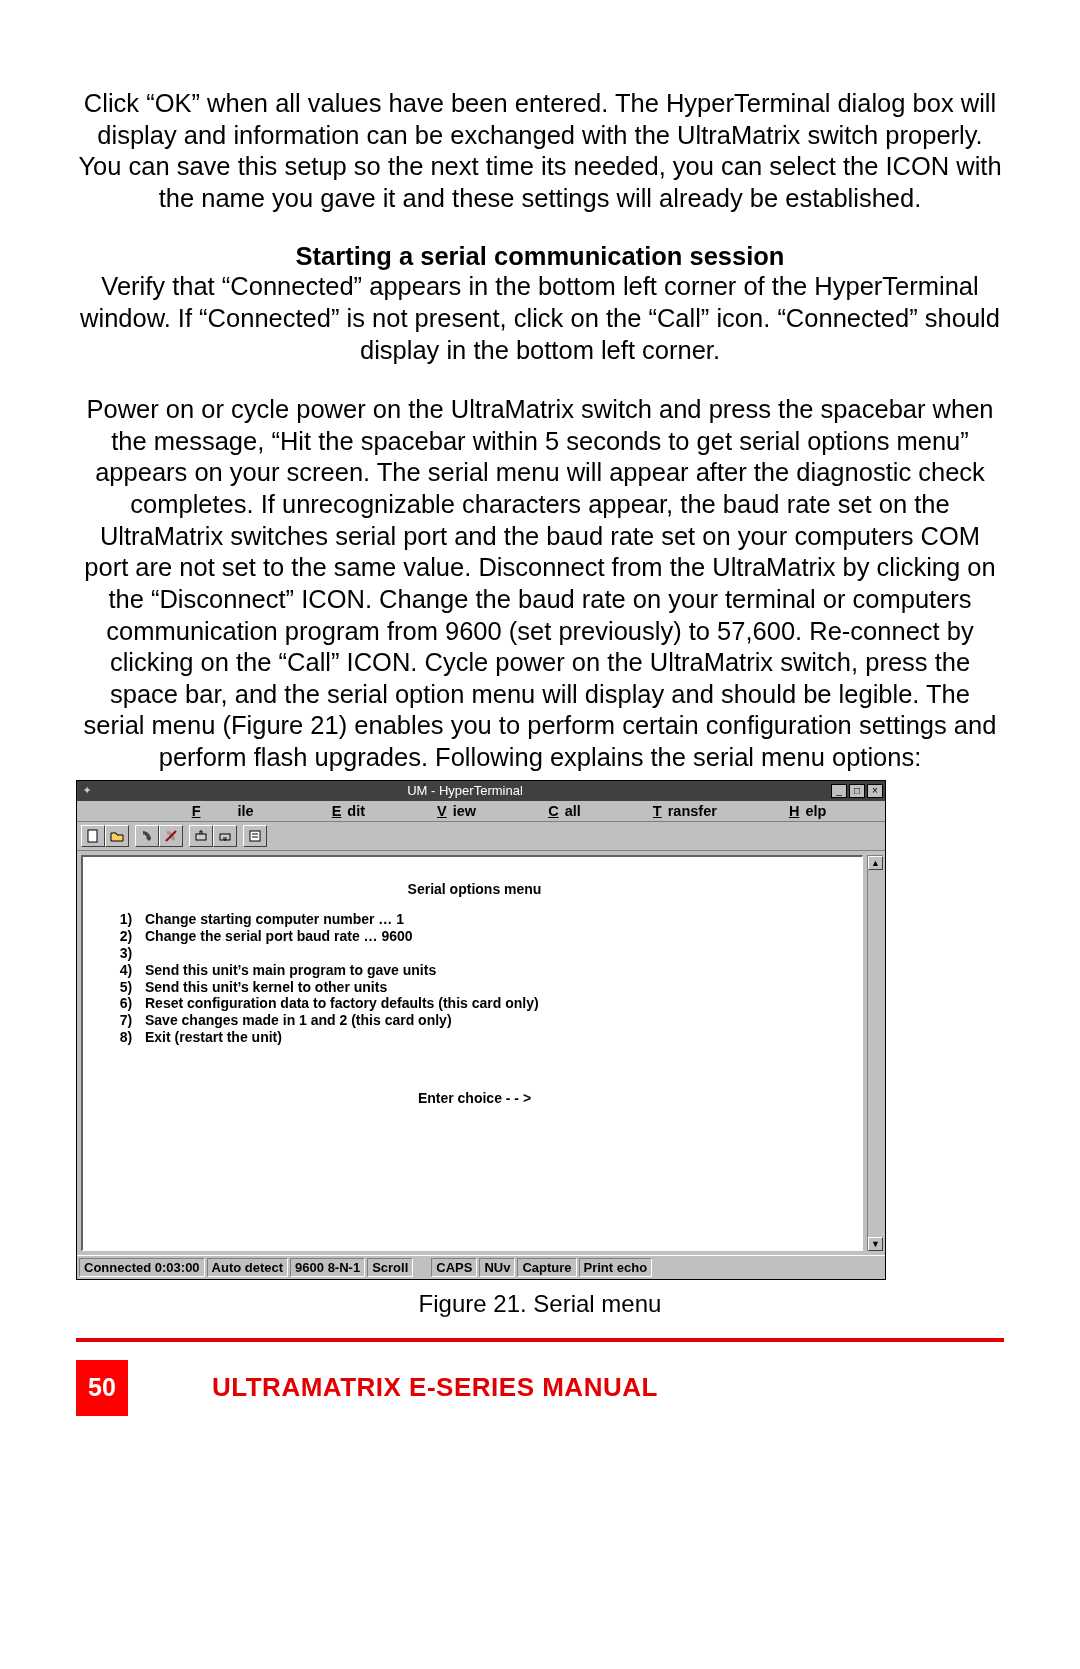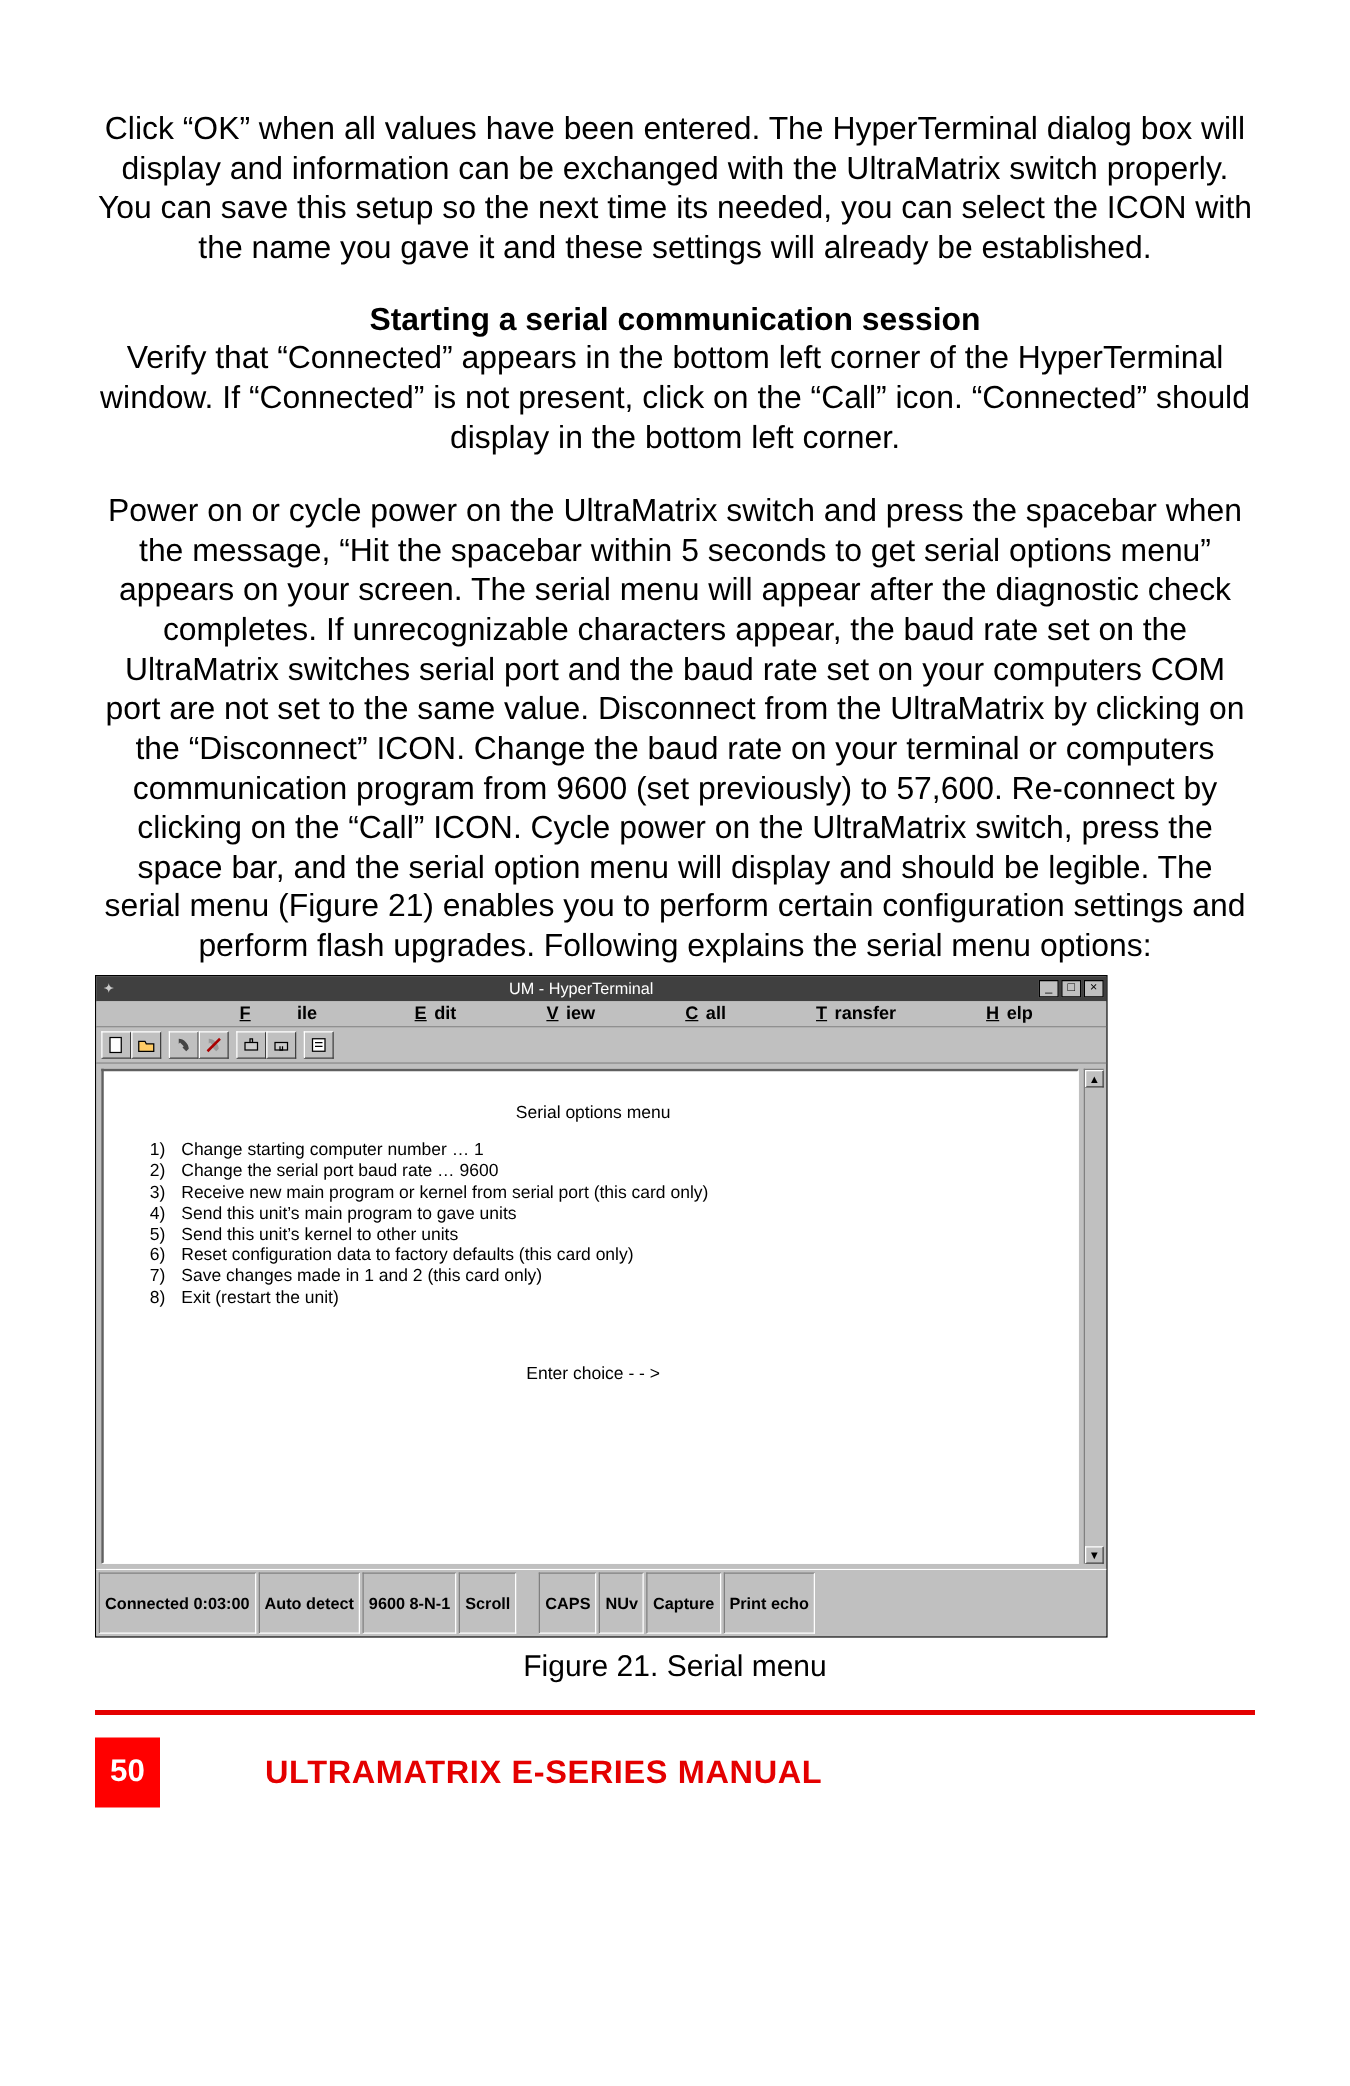--- a/index.html
+++ b/index.html
@@ -101,21 +101,21 @@
   }
   .terminal {
     background: #fff;
     border-top: 2px solid #606060;
     border-left: 2px solid #606060;
     border-right: 1px solid #fff;
     border-bottom: 1px solid #fff;
     margin: 4px;
     padding: 24px 20px 10px 24px;
     font-size: 14px;
-    font-weight: normal;
+    font-weight: bold;
     font-family: Arial, sans-serif;
     line-height: 1.2;
     flex: 1;
     height: 396px;
     overflow: hidden;
   }
   .terminal .menu-title { margin-bottom: 14px; }
   .terminal .menu-row { display: flex; }
   .terminal .menu-num { width: 38px; }
   .terminal .prompt { margin-top: 44px; }
@@ -146,21 +146,21 @@
     font-weight: bold;
     padding: 2px 2px;
     gap: 2px;
     border-top: 1px solid #fff;
   }
   .statusbar .cell {
     border-top: 1px solid #808080;
     border-left: 1px solid #808080;
     border-right: 1px solid #fff;
     border-bottom: 1px solid #fff;
-    padding: 16px 4px;
+    padding: 1px 4px;
     white-space: nowrap;
   }
   .figure-caption {
     font-size: 24px;
     margin-top: 10px;
   }
   .red-rule {
     height: 4px;
     background: #e40000;
     margin: 20px 76px 0 76px;
@@ -274,21 +274,20 @@
         <div class="menu-row">
             <span class="menu-num">1)</span>
             <span>Change starting computer number … 1</span>
           </div>
         <div class="menu-row">
             <span class="menu-num">2)</span>
             <span>Change the serial port baud rate     … 9600</span>
           </div>
         <div class="menu-row">
             <span class="menu-num">3)</span>
-            <span>Receive new main program or kernel from serial port (this card only)</span>
           </div>
         <div class="menu-row">
             <span class="menu-num">4)</span>
             <span>Send this unit’s main program to gave units</span>
           </div>
         <div class="menu-row">
             <span class="menu-num">5)</span>
             <span>Send this unit’s kernel to other units</span>
           </div>
         <div class="menu-row">

